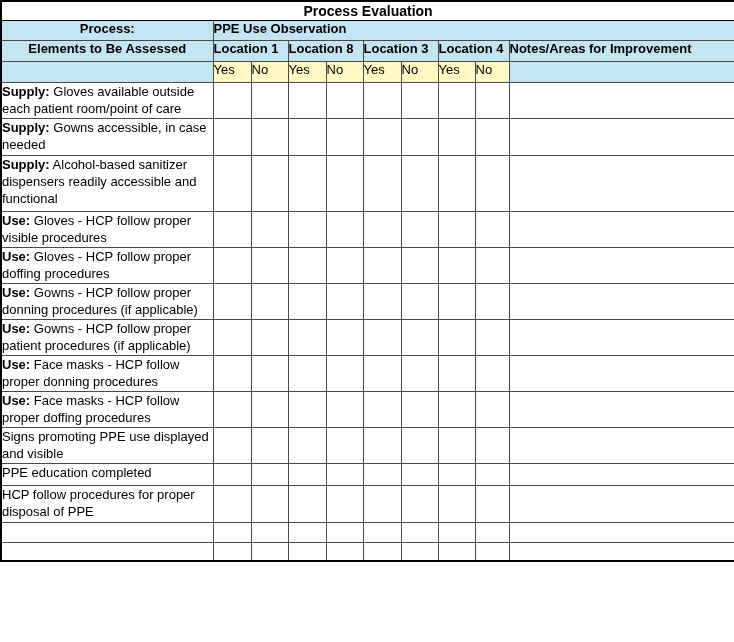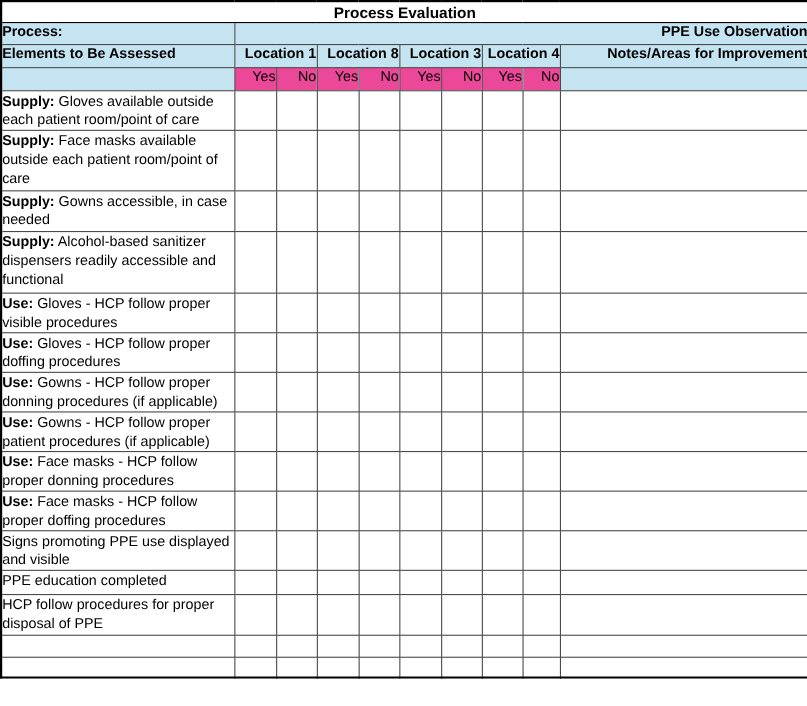--- a/index.html
+++ b/index.html
@@ -12,24 +12,24 @@
     font-family:"Liberation Sans", sans-serif;
     font-size:13px;
     color:#000;
   }
   table.form td {
     border:1px solid #4a4a4a;
     vertical-align:top;
     overflow:hidden;
     padding:0;
   }
-  .b { font-weight:bold; }
-  .c { text-align:right; }
+  .b { font-weight:bold;text-align:center; }
+  .c { text-align:left; }
   .blue  { background:#C5E4F1; }
-  .lblue { background:#ec4899;margin-left:46px; }
+  .lblue { background:#fef9c3;margin-left:46px; }
   
   .gL { border-left:2px solid #000; }
   
   td.ans { border-left-color:#858585; border-right-color:#858585; }
   td.ans.gL { border-left-color:#000; }
   .hd { vertical-align:middle; padding:1px 4px; line-height:16px; }
   .lbl { padding:1px 3px 1px 4px; line-height:17px; }
   tr.title td {
     font-size:14px; font-weight:bold; text-align:center;
     vertical-align:middle; background:#fff; border-color:#000;
@@ -91,32 +91,20 @@
           <td class="ans"></td>
     <td class="ans gL"></td>
           <td class="ans"></td>
     <td class="ans gL"></td>
           <td class="ans"></td>
     <td class="ans gL"></td>
           <td class="ans"></td>
     <td class="gL"></td>
   </tr>
 
-  <tr style="height:55px">
-    <td class="lbl"><span class="b">Supply:</span><span> Face masks available outside each patient room/point of care</span></td>
-    <td class="ans gL"></td>
-          <td class="ans"></td>
-    <td class="ans gL"></td>
-          <td class="ans"></td>
-    <td class="ans gL"></td>
-          <td class="ans"></td>
-    <td class="ans gL"></td>
-          <td class="ans"></td>
-    <td class="gL"></td>
-  </tr>
 
   <tr style="height:37px">
     <td class="lbl"><span class="b">Supply:</span><span> Gowns accessible, in case needed</span></td>
     <td class="ans gL"></td>
           <td class="ans"></td>
     <td class="ans gL"></td>
           <td class="ans"></td>
     <td class="ans gL"></td>
           <td class="ans"></td>
     <td class="ans gL"></td>

